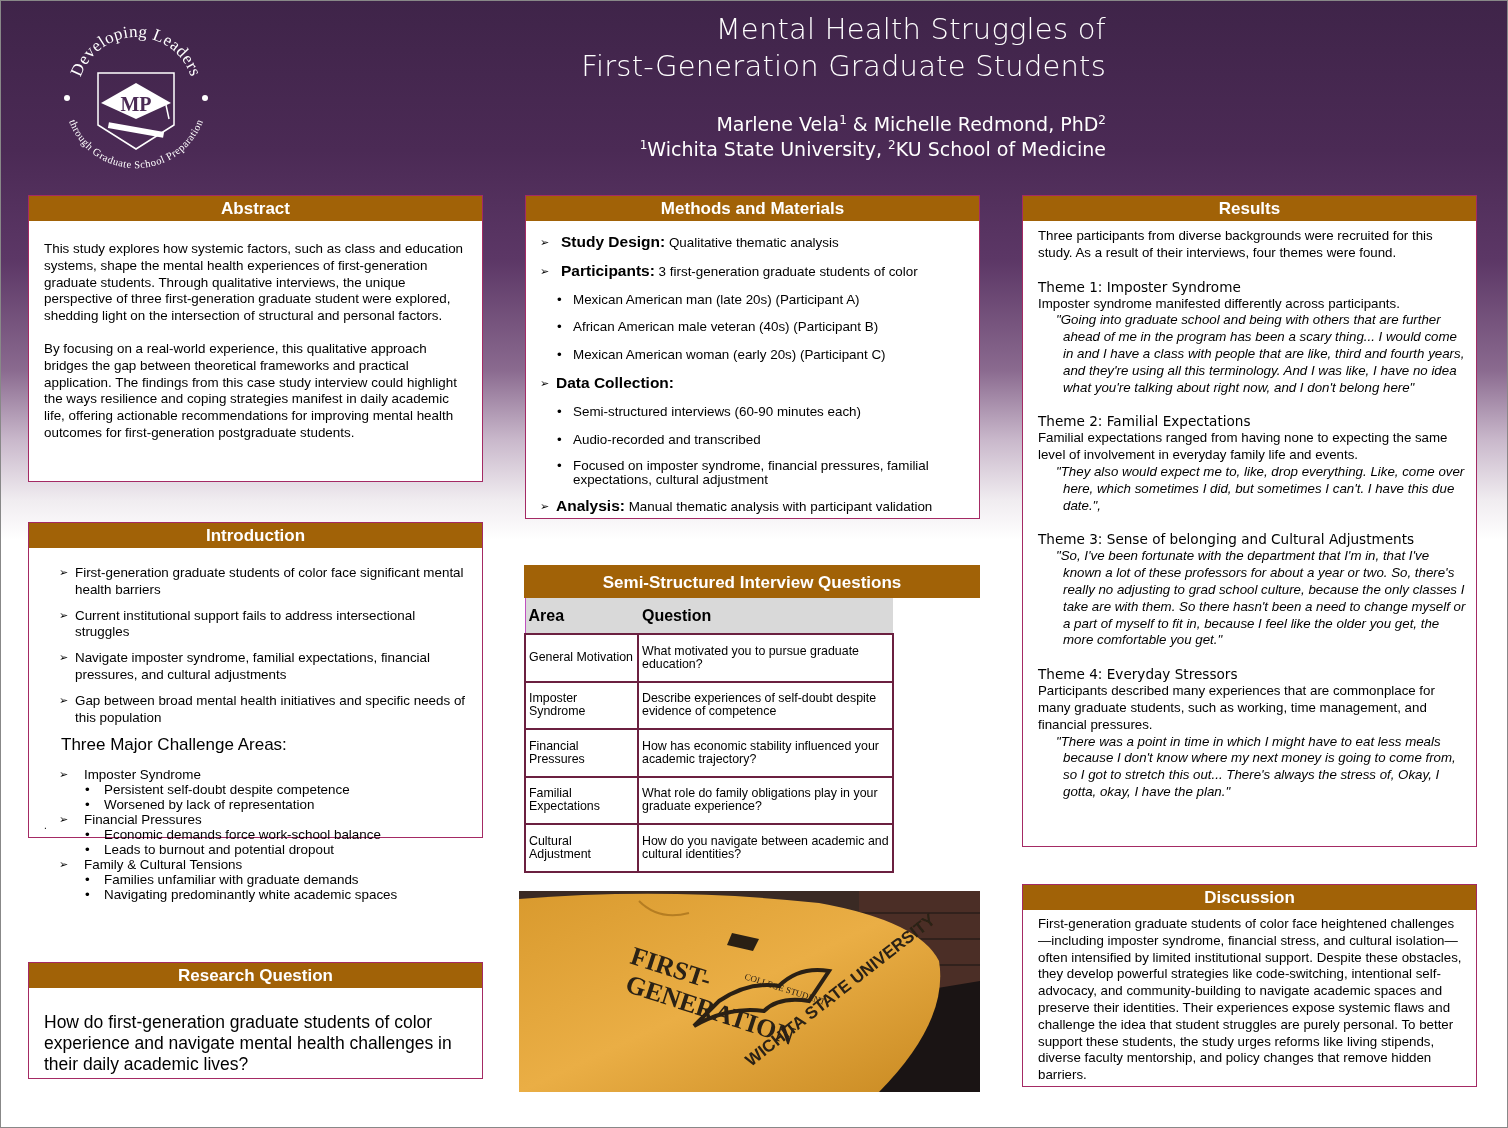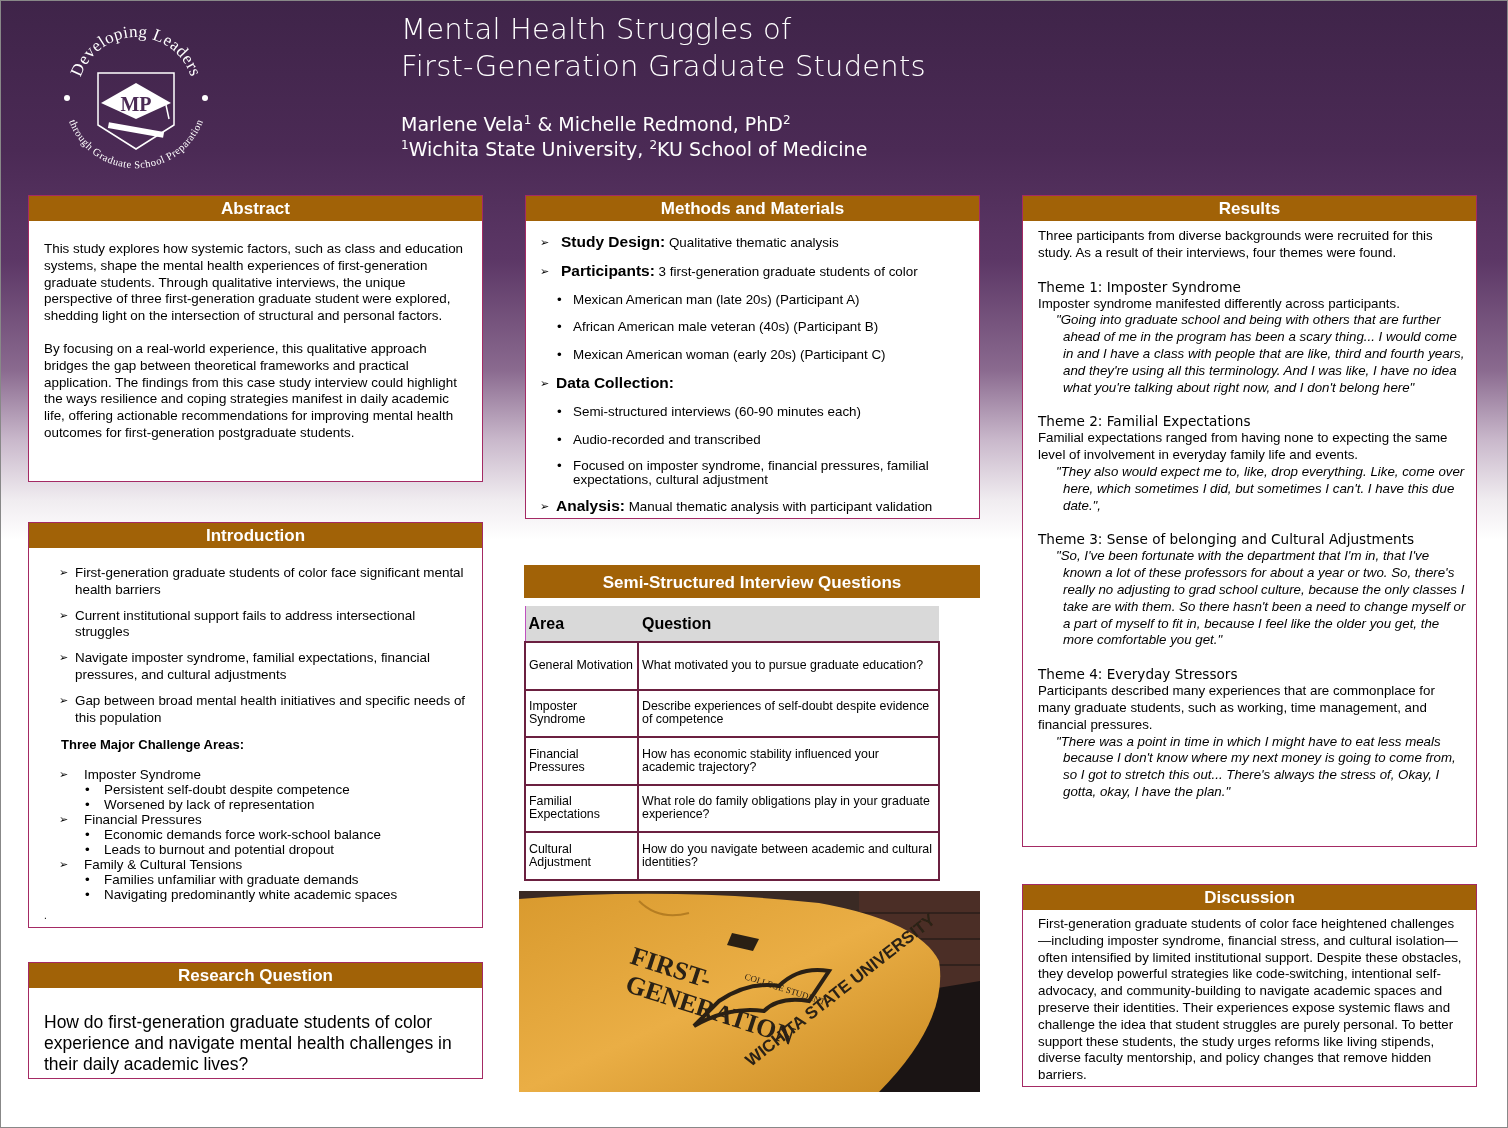--- a/index.html
+++ b/index.html
@@ -8,21 +8,21 @@
     position: relative;
     font-family: "Liberation Sans", sans-serif;
     color: #000;
     background: linear-gradient(to bottom, #3f2449 0px, #4b2a55 150px, #5c3766 260px, #8a6a8f 370px, #c9b8cb 440px, #f0ecf0 500px, #ffffff 540px, #ffffff 1128px);
     border: 1px solid #888;
   }
   .logo {
     position: absolute; left: 55px; top: 14px; width: 160px; height: 160px;
   }
   .title-block {
-    position: absolute; left: 400px; top: 10px; width: 705px; text-align: left; color: #fff;
+    position: absolute; left: 400px; top: 10px; width: 705px; text-align: right; color: #fff;
     font-family: "DejaVu Sans", sans-serif;
   }
   .title-block .t1, .title-block .t2 { font-size: 29px; font-weight: 300; line-height: 37px; letter-spacing: 0.2px; }
   .title-block .authors { margin-top: 27px; font-size: 19px; line-height: 25px; }
   .title-block .affil { font-size: 19px; line-height: 25px; }
   sup { font-size: 12px; vertical-align: super; line-height: 0; }
 
   .panel {
     position: absolute; background: #fff; border: 1.5px solid #a42a64;
   }
@@ -31,25 +31,25 @@
     font-size: 17px; height: 25px; line-height: 25px;
   }
   .panel .body { font-size: 13.4px; line-height: 16.8px; }
 
   
   #abstract { left: 27px; top: 194px; width: 455px; height: 287px; }
   #abstract .body { padding: 20px 14px 0 15px; }
   #abstract p + p { margin-top: 16px; }
 
   
-  #intro { left: 27px; top: 521px; width: 455px; height: 406px; }
+  #intro { left: 27px; top: 521px; width: 455px; height: 316px; }
   #intro .body { padding: 17px 12px 0 30px; }
   .arrow-list li { list-style: none; position: relative; padding-left: 16px; margin-bottom: 9px; }
   .arrow-list li::before { content: "\27A2"; position: absolute; left: 0; top: 0; font-size: 11px; font-family: "DejaVu Sans", sans-serif; }
-  #intro h3 { font-size: 13px; font-weight: bold; margin: 4px 0 12px 2px; line-height: 20px; }
+  #intro h3 { font-size: 17px; font-weight: normal; margin: 4px 0 12px 2px; line-height: 20px; }
   .challenge { font-size: 13.4px; line-height: 15px; padding-left: 0; }
   .challenge .main { position: relative; padding-left: 25px; }
   .challenge .main::before { content: "\27A2"; position: absolute; left: 0; font-size: 11px; font-family: "DejaVu Sans", sans-serif; }
   .challenge .sub { position: relative; padding-left: 45px; }
   .challenge .sub::before { content: "\2022"; position: absolute; left: 26px; }
   .dot-end { position: absolute; left: 15px; bottom: 6px; font-size: 10px; }
 
   
   #rq { left: 27px; top: 961px; width: 455px; height: 117px; }
   #rq .body { padding: 24px 14px 0 15px; font-size: 17.5px; line-height: 21px; }
@@ -60,21 +60,21 @@
   .m-item { position: relative; padding-left: 21px; margin-bottom: 11px; }
   .m-item::before { content: "\27A2"; position: absolute; left: 0; top: 1px; font-size: 11px; font-family: "DejaVu Sans", sans-serif; }
   .m-item b { font-size: 15.5px; }
   .m-sub { position: relative; padding-left: 33px; margin-bottom: 11px; }
   .m-sub::before { content: "\2022"; position: absolute; left: 17px; }
   .m-item.tight { padding-left: 16px; }
 
   
   #interview { left: 523px; top: 564px; width: 456px; height: 311px; border: none; background: transparent; }
   #interview .hdr { height: 33px; line-height: 35px; font-size: 17px; }
-  table { border-collapse: collapse; width: 416px; font-size: 12.4px; line-height: 13px; background: #fff; margin-top: 8px; }
+  table { border-collapse: collapse; width: 370px; font-size: 12.4px; line-height: 13px; background: #fff; }
   th { background: #d9d9d9; text-align: left; font-size: 16px; font-weight: bold; height: 36px; padding: 0 3px; border-left: 1px solid #c050c0; border-bottom: 2px solid #6b2040; }
   th + th { border-left: none; padding-left: 4px; }
   td { border: 2px solid #6b2040; height: 47.5px; padding: 4px 3px; vertical-align: middle; font-weight: 500; }
   td.area { width: 113px; }
   td.q { padding-left: 3px; }
 
   
   #photo { position: absolute; left: 518px; top: 890px; width: 461px; height: 201px; overflow: hidden; }
 
   

